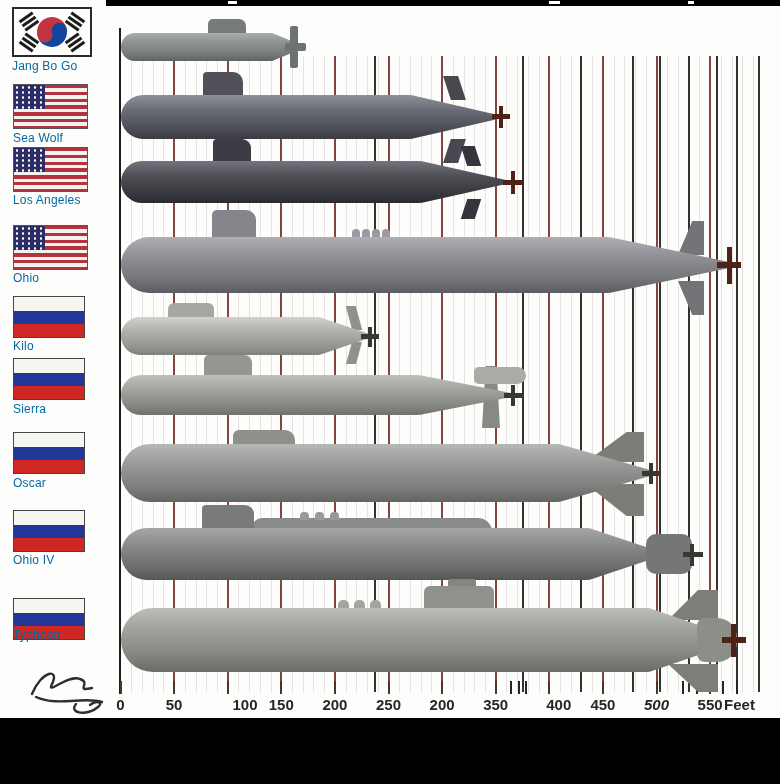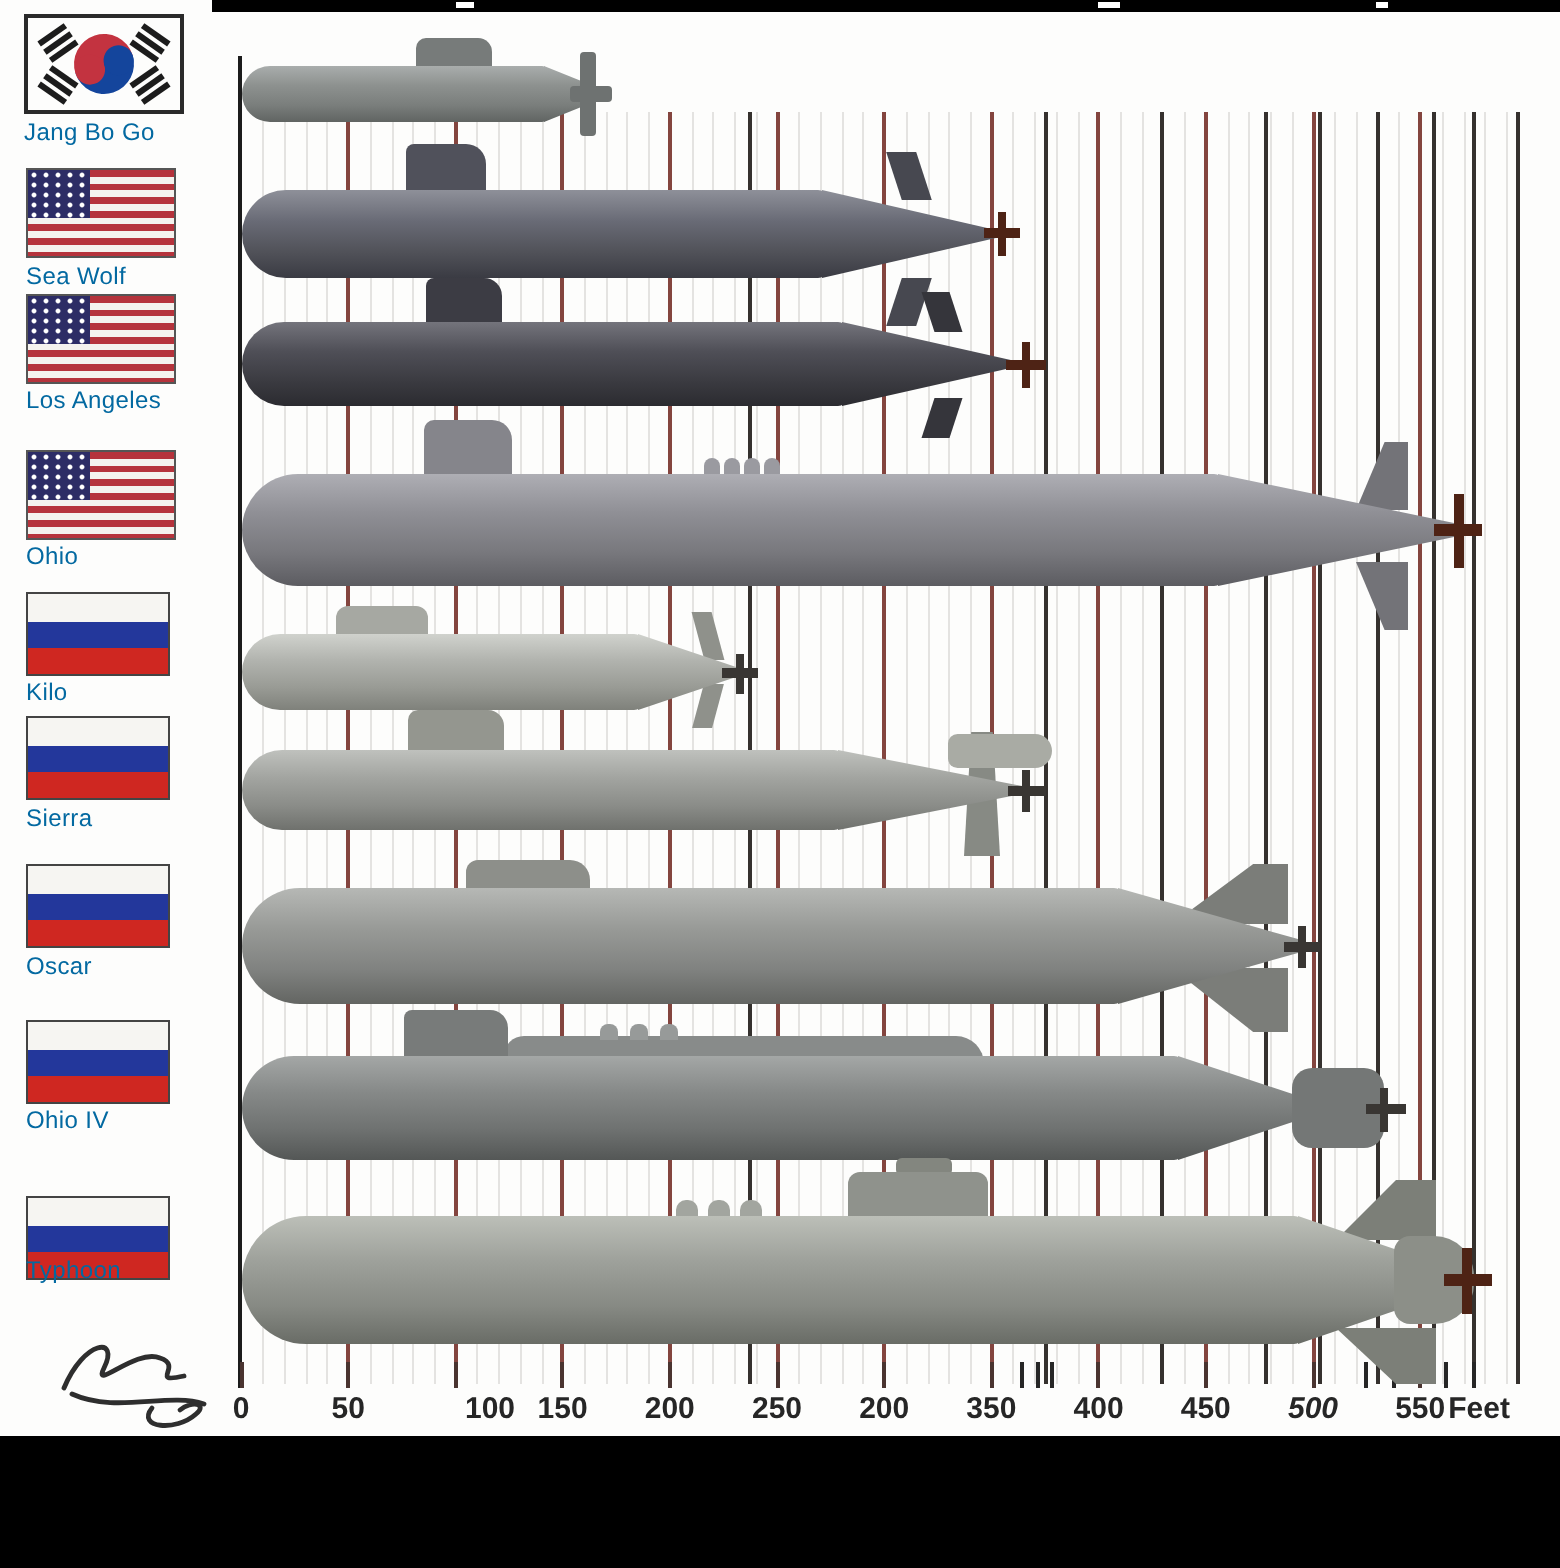--- a/index.html
+++ b/index.html
@@ -161,21 +161,21 @@
     </div>
   <div id="tick-label-layer">
       <div class="tick-label" style="left: 98.5px;">0</div>
       <div class="tick-label" style="left: 152.1px;">50</div>
       <div class="tick-label" style="left: 223px;">100</div>
       <div class="tick-label" style="left: 259.3px;">150</div>
       <div class="tick-label" style="left: 312.9px; text-align: center;">200</div>
       <div class="tick-label" style="left: 366.5px;">250</div>
       <div class="tick-label" style="left: 420.1px;">200</div>
       <div class="tick-label" style="left: 473.7px;">350</div>
-      <div class="tick-label" style="left: 527.3px;">400</div>
+      <div class="tick-label" style="left: 527.3px; text-align: right;">400</div>
       <div class="tick-label" style="left: 580.9px;">450</div>
       <div class="tick-label" style="left: 634.5px; font-style: italic;">500</div>
       <div class="tick-label" style="left: 688.1px;">550</div>
       <div class="unit-label" style="left: 724.1px;">Feet</div>
     </div>
 
   <div class="flag flag-kr" style="left:12px;top:7px;width:80px;height:50px;">
     <span class="taegeuk"></span>
     <span class="trigram" style="left:7px;top:6px;transform:rotate(-35deg);">
         <i></i>

